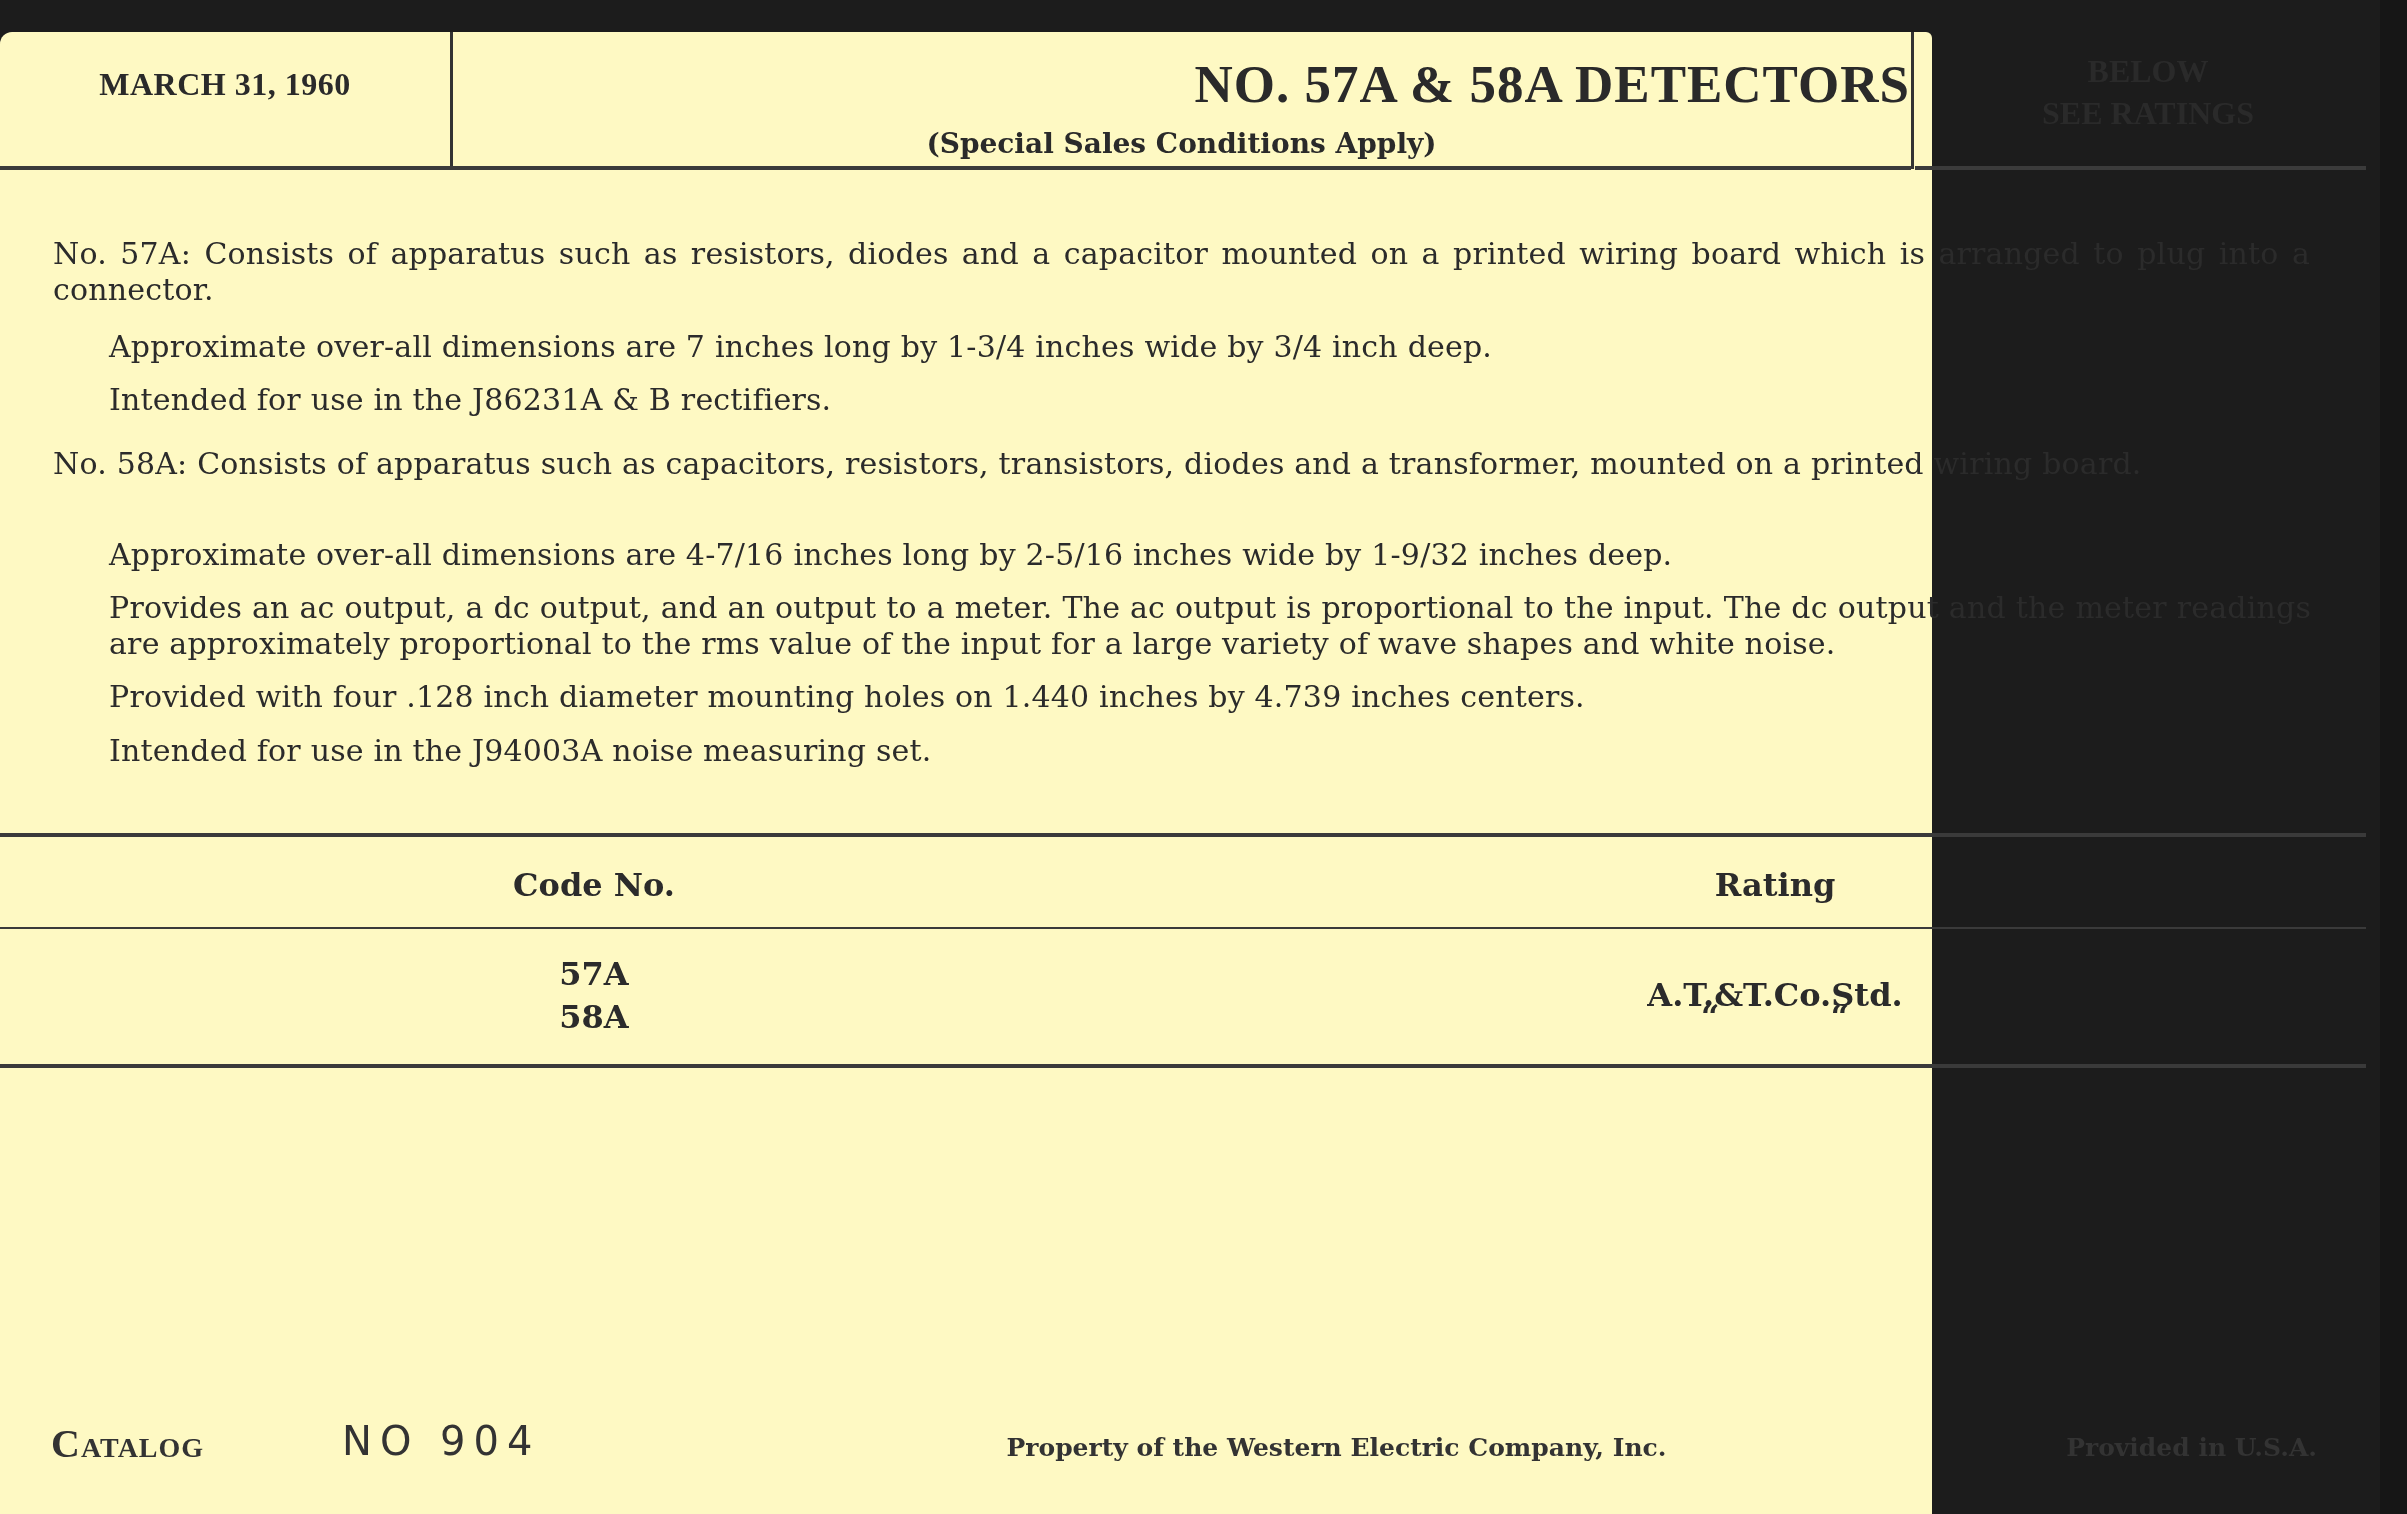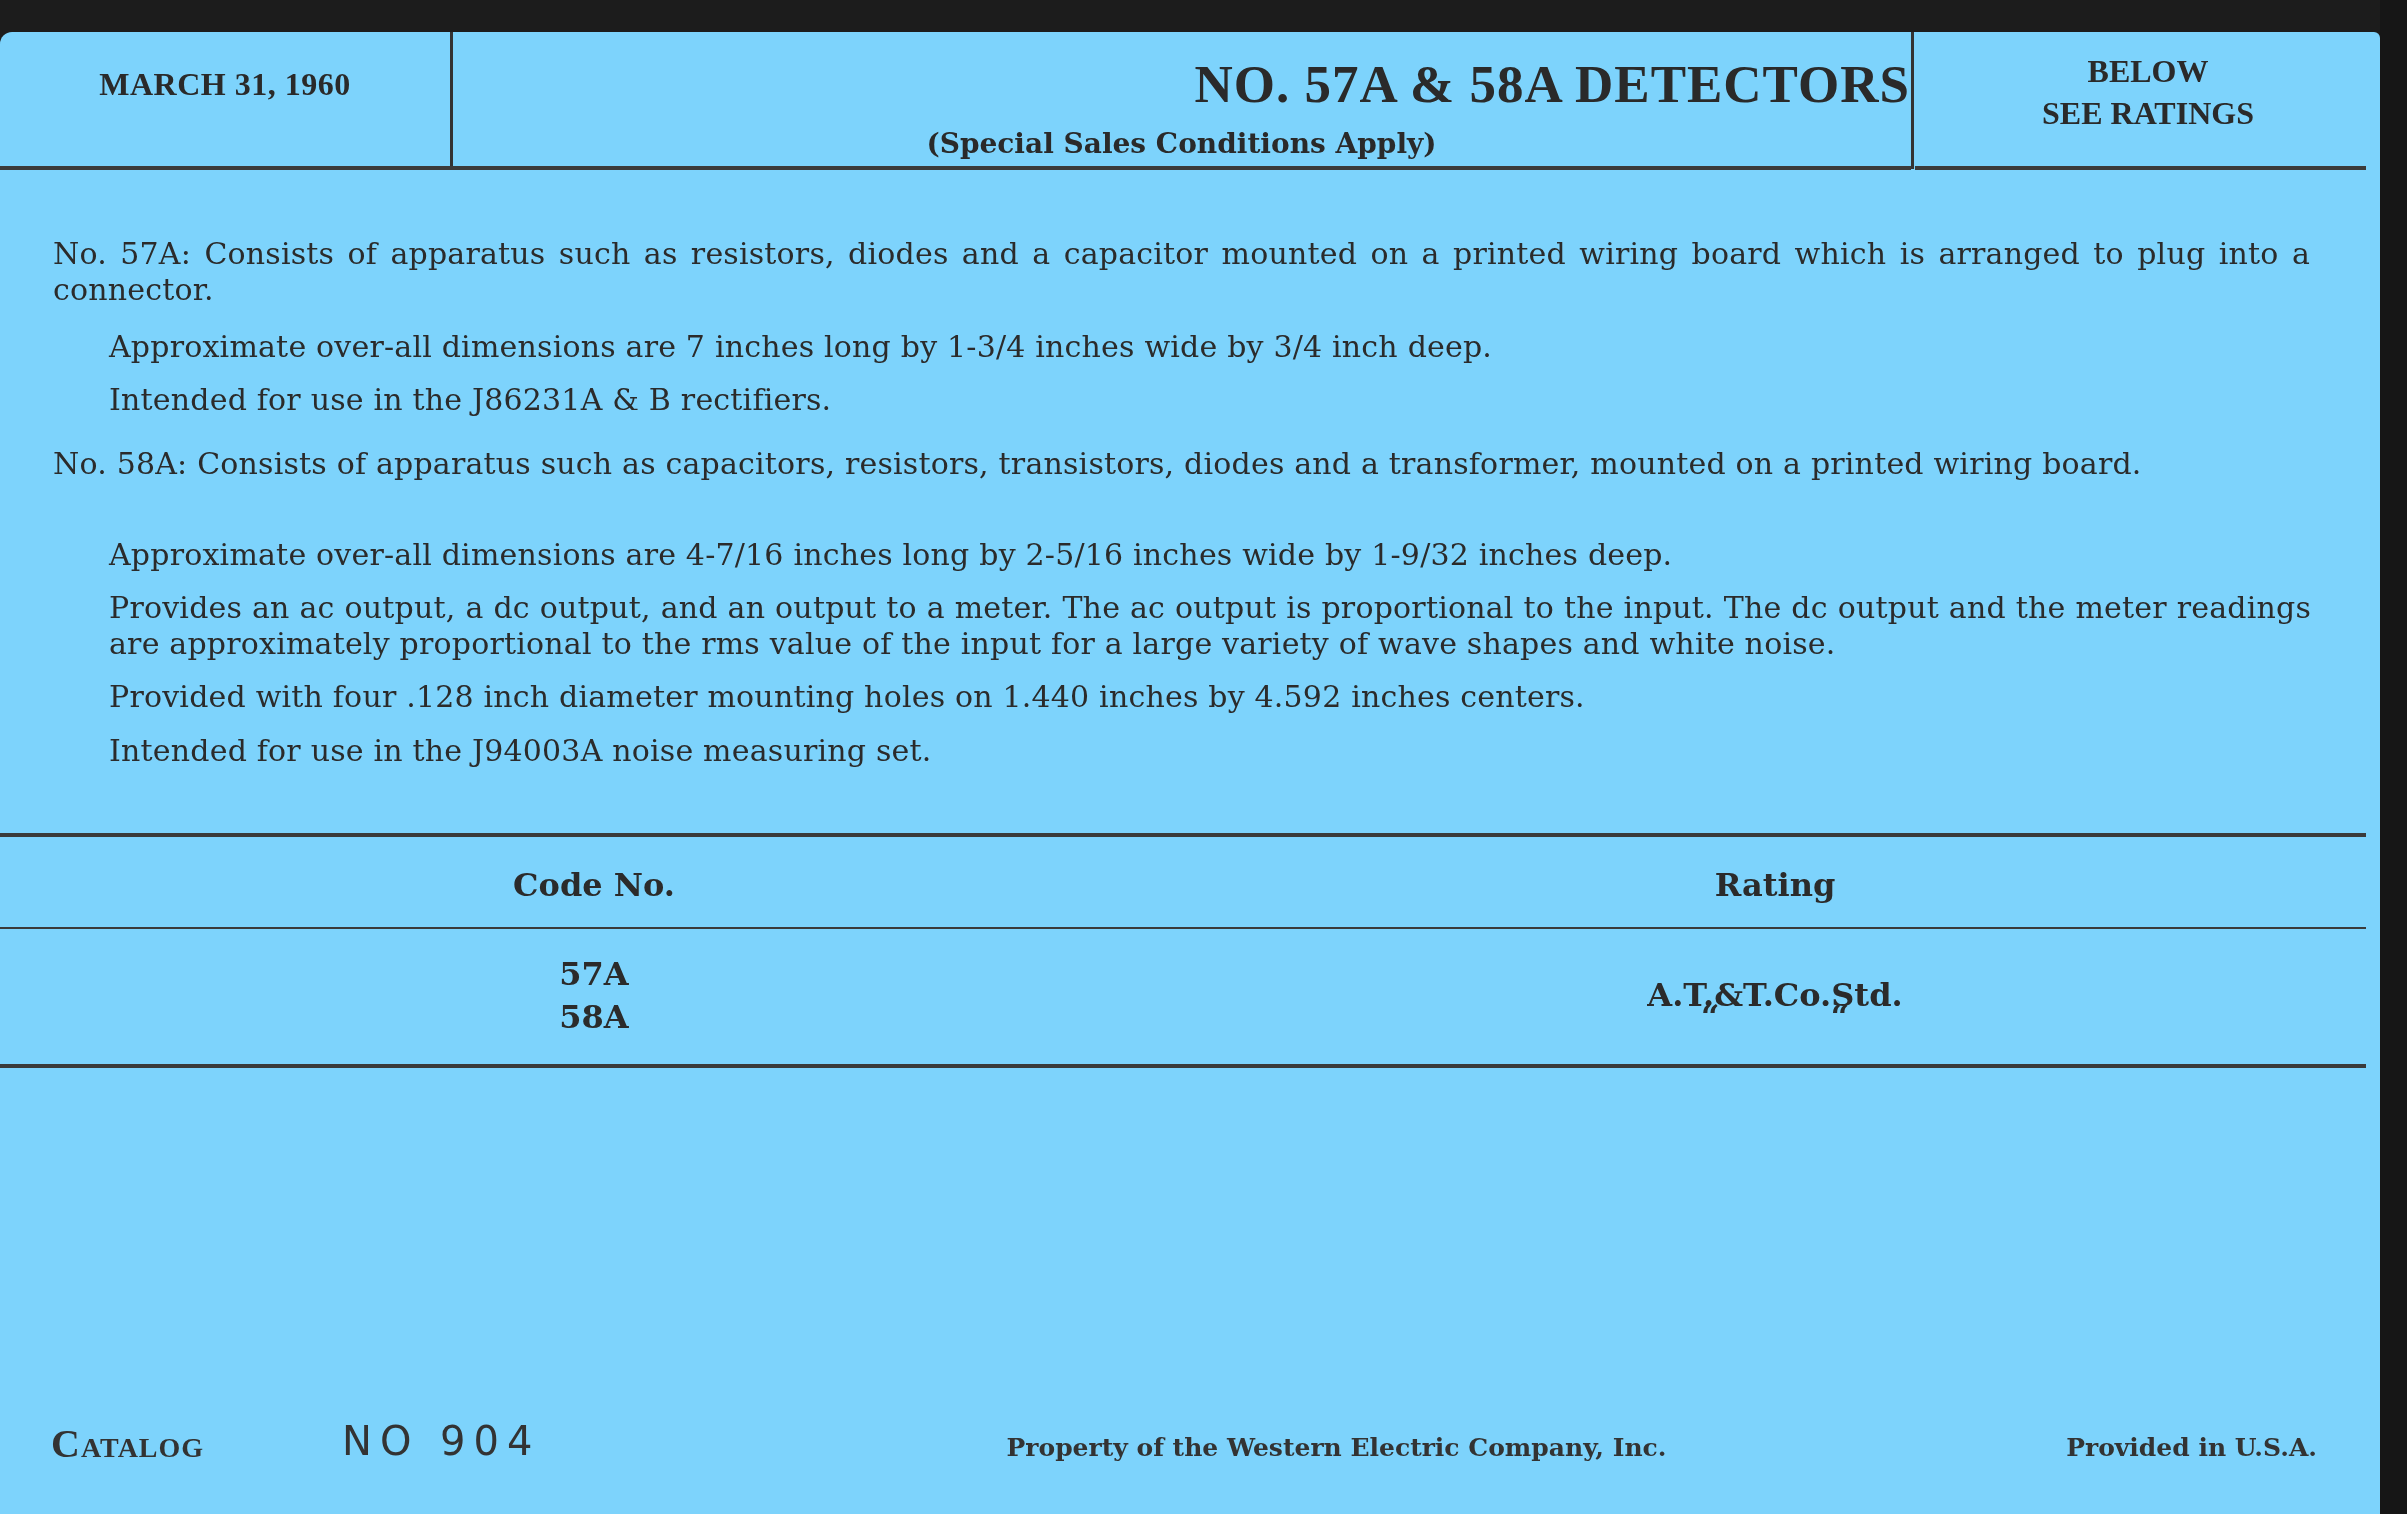--- a/index.html
+++ b/index.html
@@ -3,22 +3,22 @@
   <meta charset="utf-8">
   <style>
     html, body { margin: 0; padding: 0; }
     body {
       width: 2408px; height: 1515px; overflow: hidden; position: relative;
       background: #1c1c1c;
       font-family: "DejaVu Serif", serif;
       color: #2a2a2a;
     }
     .card {
-      position: absolute; left: 0; top: 32px; width: 2380px; height: 1483px;
-      background: #7dd3fc;
+      position: absolute; left: 0; top: 32px; width: 1932px; height: 1483px;
+      background: #fef9c3;
       border-top-left-radius: 12px; border-top-right-radius: 6px;
     }
     .right-strip {
       position: absolute; left: 2380px; top: 0; width: 28px; height: 1515px; background: #161616;
     }
     .header { position: absolute; left: 0; top: 0; width: 2380px; height: 137px; }
     .hdr-rule { position: absolute; top: 134px; height: 4px; background: #3b3b3b; }
     .hdr-div { position: absolute; top: 0; width: 3px; height: 137px; background: #333; }
     .hdr-date {
       position: absolute; left: 0; width: 450px; top: 34px; text-align: center;
@@ -94,21 +94,21 @@
     </div>
     <div class="para sub" style="top:297px;">Approximate over-all dimensions are 7 inches long by 1-3/4 inches wide by 3/4 inch deep.</div>
     <div class="para sub" style="top:350px;">Intended for use in the J86231A &amp; B rectifiers.</div>
 
     <div class="para lead" style="top:414px;">
       <span>No. 58A:</span>
       <span>Consists of apparatus such as capacitors, resistors, transistors, diodes and a transformer, mounted on a printed wiring board.</span>
     </div>
     <div class="para sub" style="top:505px;">Approximate over-all dimensions are 4-7/16 inches long by 2-5/16 inches wide by 1-9/32 inches deep.</div>
     <div class="para sub" style="top:558px;">Provides an ac output, a dc output, and an output to a meter.  The ac output is proportional to the input.  The dc output and the meter readings are approximately proportional to the rms value of the input for a large variety of wave shapes and white noise.</div>
-    <div class="para sub" style="top:647px;">Provided with four .128 inch diameter mounting holes on 1.440 inches by 4.592 inches centers.</div>
+    <div class="para sub" style="top:647px;">Provided with four .128 inch diameter mounting holes on 1.440 inches by 4.739 inches centers.</div>
     <div class="para sub" style="top:701px;">Intended for use in the J94003A noise measuring set.</div>
   </div>
 
   <div>
     <div class="rule" style="top:801px; height:4px;"></div>
     <div class="tbl-head" style="left:297px; width:594px; top:834px;">Code No.</div>
     <div class="tbl-head" style="left:1478px; width:594px; top:834px;">Rating</div>
     <div class="rule" style="top:895px; height:2px;"></div>
 
     <div>

